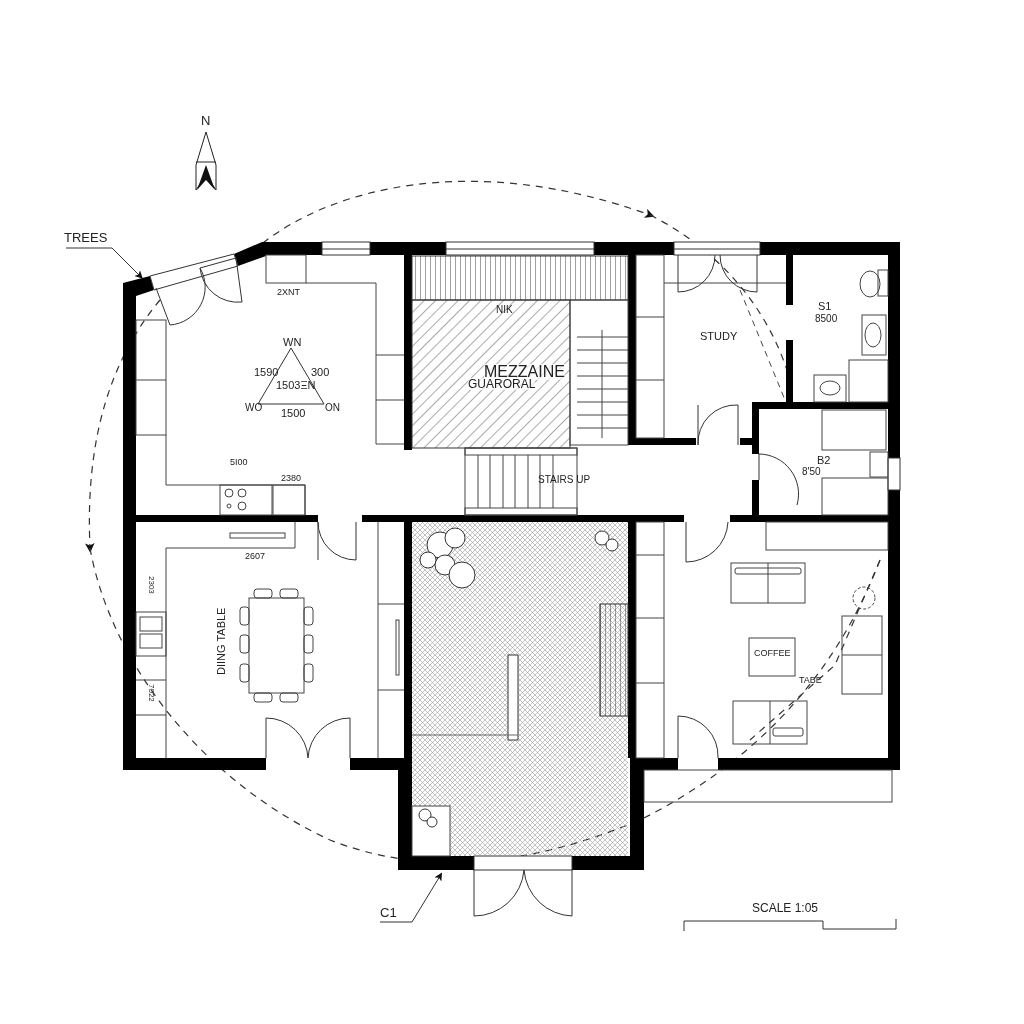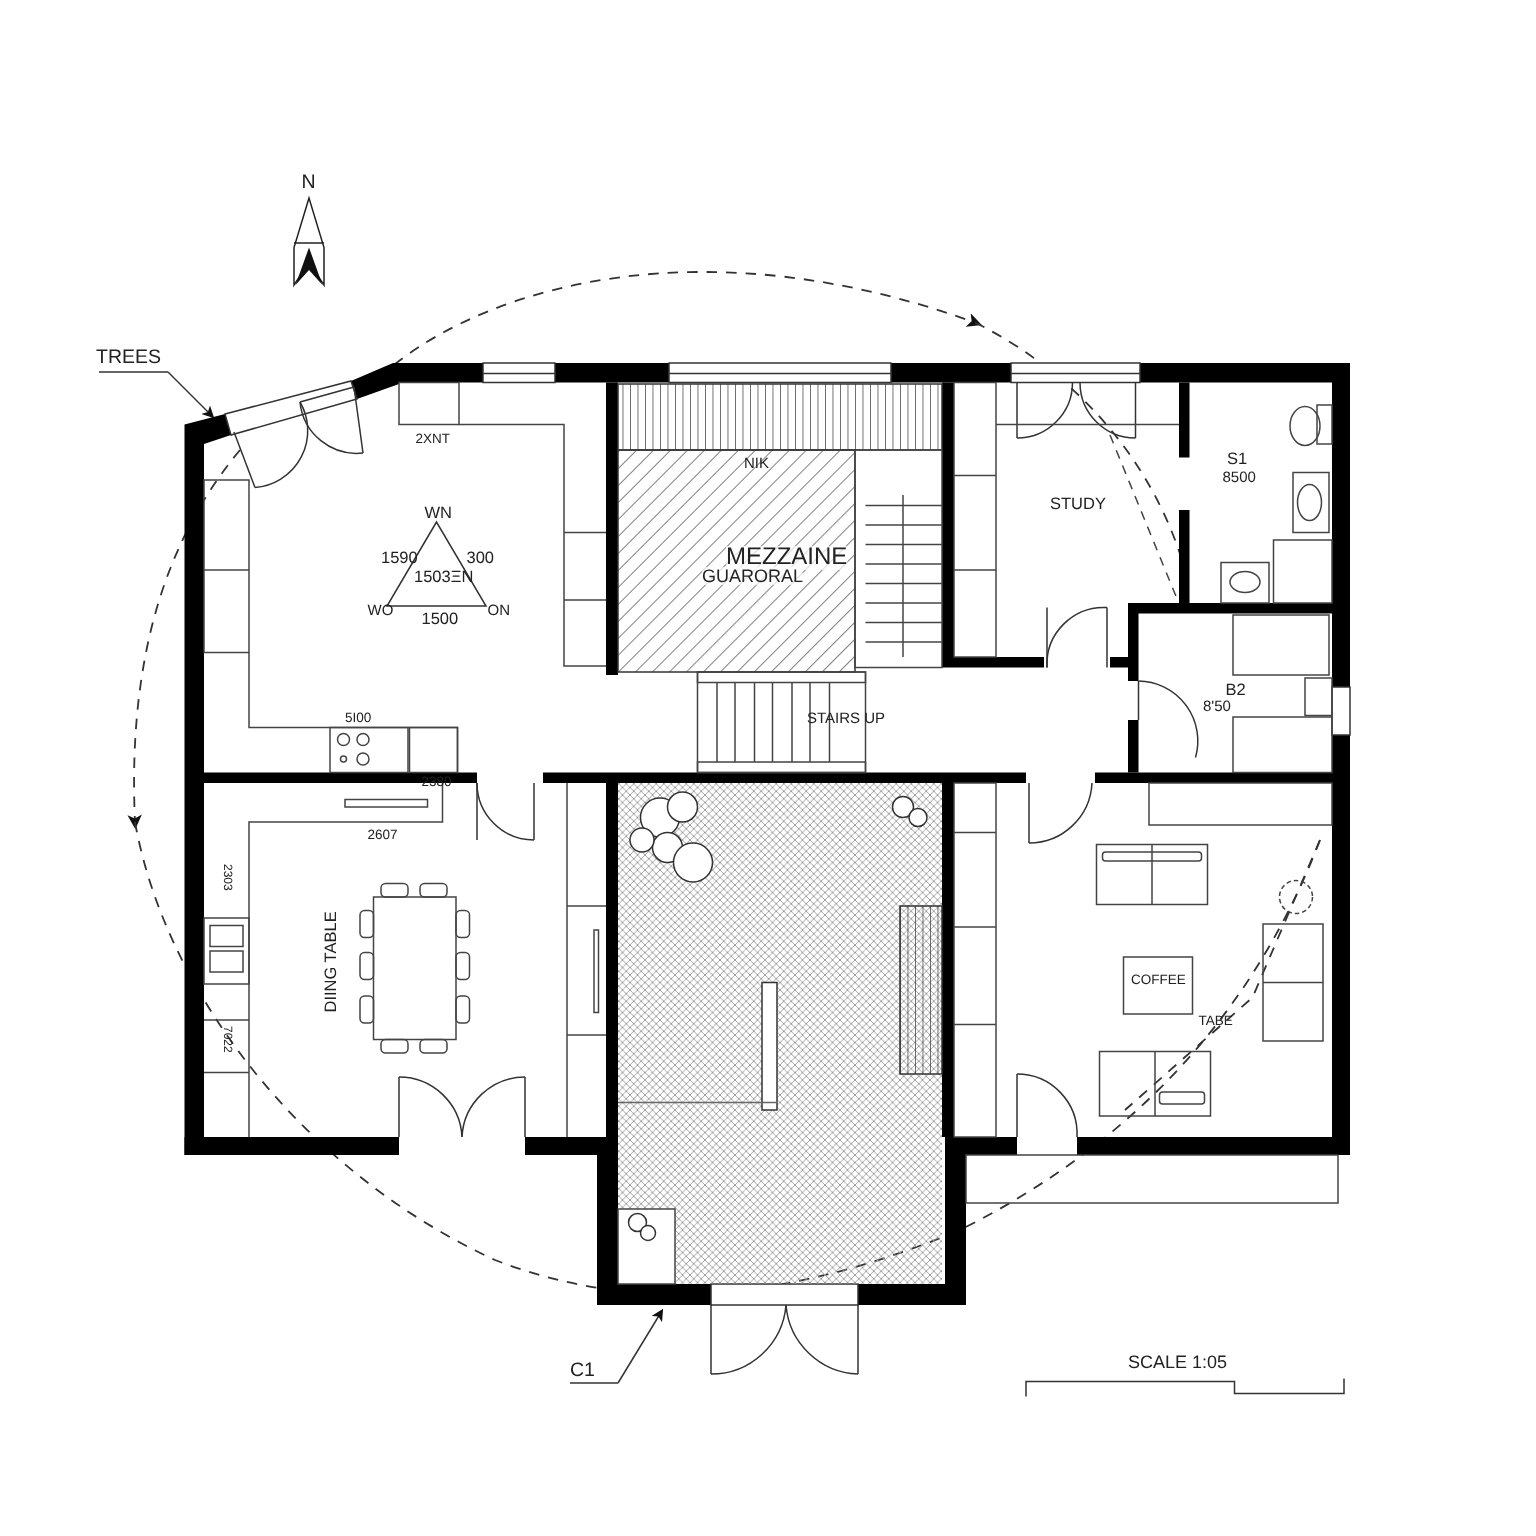--- a/index.html
+++ b/index.html
@@ -283,22 +283,22 @@
 <div class="txt" style="left:64px;top:231px;font-size:13px;">TREES</div>
 
 <div class="txt" style="left:277px;top:288px;font-size:9px;">2ΧNT</div>
 <div class="txt" style="left:283px;top:337px;font-size:11px;">WN</div>
 <div class="txt" style="left:254px;top:367px;font-size:11px;">1590</div>
 <div class="txt" style="left:311px;top:367px;font-size:11px;">300</div>
 <div class="txt" style="left:276px;top:380px;font-size:11px;">1503ΞN</div>
 <div class="txt" style="left:245px;top:403px;font-size:10px;">WO</div>
 <div class="txt" style="left:325px;top:403px;font-size:10px;">ON</div>
 <div class="txt" style="left:281px;top:408px;font-size:11px;">1500</div>
-<div class="txt" style="left:230px;top:474px;font-size:9px;">5I00</div>
-<div class="txt" style="left:281px;top:474px;font-size:9px;margin-top:43px;">2380</div>
+<div class="txt" style="left:230px;top:458px;font-size:9px;">5I00</div>
+<div class="txt" style="left:281px;top:474px;font-size:9px;">2380</div>
 
 <div class="txt" style="left:496px;top:305px;font-size:10px;">ΝΙΚ</div>
 <div class="txt" style="left:484px;top:364px;font-size:16px;background:rgba(255,255,255,0.7);">MEZZAINE</div>
 <div class="txt" style="left:468px;top:378px;font-size:12px;background:rgba(255,255,255,0.7);">GUARORAL</div>
 <div class="txt" style="left:538px;top:475px;font-size:10px;text-align:right;">STAIRS UP</div>
 
 <div class="txt" style="left:700px;top:331px;font-size:11px;">STUDY</div>
 <div class="txt" style="left:818px;top:301px;font-size:11px;">S1</div>
 <div class="txt" style="left:815px;top:314px;font-size:10px;">8500</div>
 <div class="txt" style="left:805px;top:455px;font-size:11px;margin-left:12px;">B2</div>

